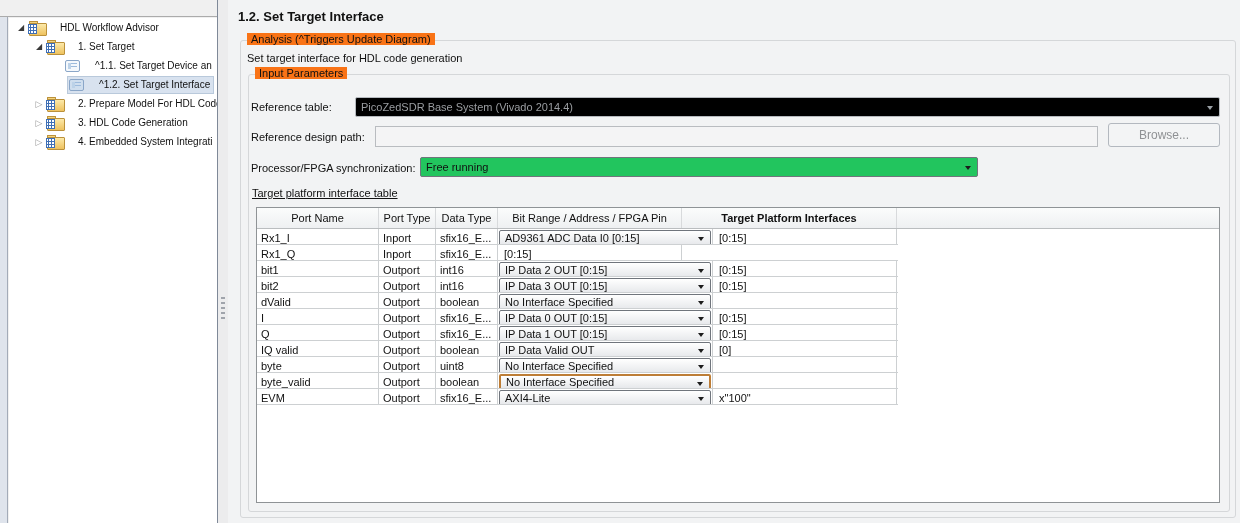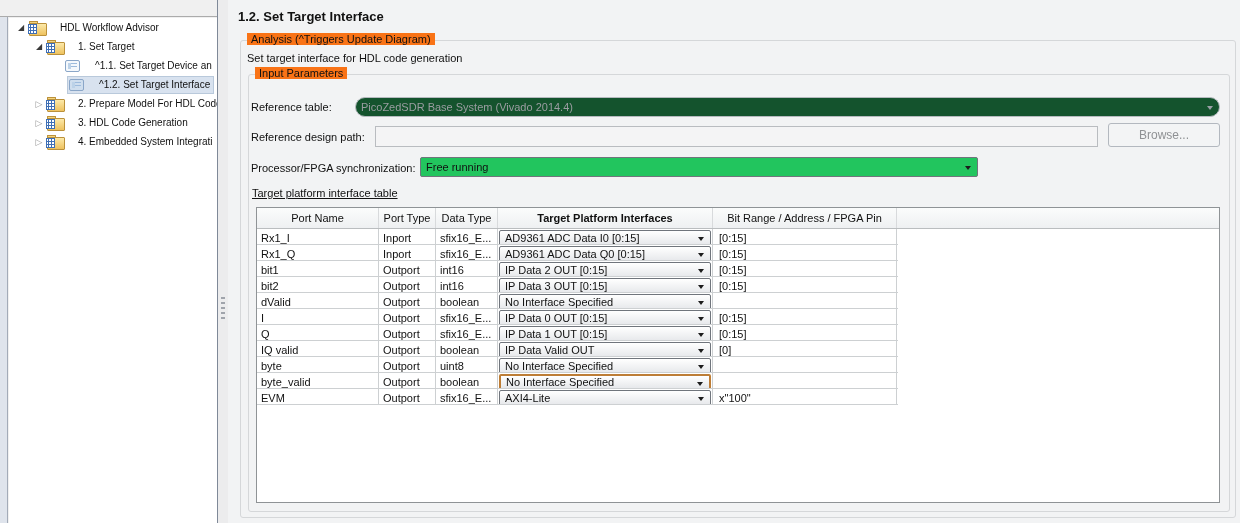--- a/index.html
+++ b/index.html
@@ -51,21 +51,21 @@
   .group .glabel{position:absolute;top:-8px;left:6px;background:#f97316;padding:0 4px;}
   .g-analysis{left:12px;top:40px;width:996px;height:478px;}
   .g-input{left:20px;top:74px;width:982px;height:438px;}
   .desc{position:absolute;left:19px;top:52px;}
   .flabel{position:absolute;}
 
   
   .combo{position:relative;border:1px solid #70757c;border-radius:2px;background:linear-gradient(#ffffff,#e4e6e9);
     line-height:17px;padding:0 20px 0 5px;white-space:nowrap;overflow:hidden;cursor:default;}
   .combo .arr{position:absolute;right:6px;top:8px;width:0;height:0;border:3px solid transparent;border-top:4px solid #1c1c1c;}
-  .combo.disabled{background:#14532d;border-color:#b6babf;color:var(--disabled-text);border-radius:10px;}
+  .combo.disabled{background:#000000;border-color:#b6babf;color:var(--disabled-text);}
   .combo.disabled .arr{border-top-color:#9aa0a6;}
   .combo.white{background:#22c55e;}
   .textfield{position:absolute;background:#f4f4f5;border:1px solid #b9bcc0;}
   .btn{position:absolute;background:#f3f4f5;border:1px solid #b3b8bf;border-radius:3px;color:#8f9194;
     text-align:center;font-size:12px;}
 
   
   .ptable{position:absolute;left:28px;top:207px;width:964px;height:296px;background:#fff;border:1px solid #8f9396;overflow:hidden;}
   .thead{display:flex;height:21px;background:linear-gradient(#fbfcfc,#eef0f2);border-bottom:1px solid #babdbf;}
   .hcell{height:100%;line-height:20px;text-align:center;border-right:1px solid #d8dadc;overflow:hidden;white-space:nowrap;}
@@ -188,41 +188,38 @@
       <span class="arr"></span>
     </div>
 
     <span class="flabel" style="left:24px;top:187px;text-decoration:underline;">Target platform interface table</span>
 
     <div class="ptable">
       <div class="thead">
         <div class="hcell c1">Port Name</div>
         <div class="hcell c2">Port Type</div>
         <div class="hcell c3">Data Type</div>
+        <div class="hcell c5">Bit Range / Address / FPGA Pin</div>
         <div class="hcell c4 bold">Target Platform Interfaces</div>
-        <div class="hcell c5">Bit Range / Address / FPGA Pin</div>
         <div class="hcell hfill"></div>
       </div>
       <div id="tbody">
           <div class="trr">
             <div class="tcell c1">Rx1_I</div>
             <div class="tcell c2">Inport</div>
             <div class="tcell c3">sfix16_E...</div>
             <div class="tcell c4">
               <div class="combo rcombo"><span>AD9361 ADC Data I0 [0:15]</span><span class="arr"></span></div>
             </div>
             <div class="tcell c5 bits">[0:15]</div>
           </div>
           <div class="trr">
             <div class="tcell c1">Rx1_Q</div>
             <div class="tcell c2">Inport</div>
             <div class="tcell c3">sfix16_E...</div>
-            <div class="tcell c4">
-              <div class="combo rcombo"><span>AD9361 ADC Data Q0 [0:15]</span><span class="arr"></span></div>
-            </div>
             <div class="tcell c5 bits">[0:15]</div>
           </div>
           <div class="trr">
             <div class="tcell c1">bit1</div>
             <div class="tcell c2">Outport</div>
             <div class="tcell c3">int16</div>
             <div class="tcell c4">
               <div class="combo rcombo"><span>IP Data 2 OUT [0:15]</span><span class="arr"></span></div>
             </div>
             <div class="tcell c5 bits">[0:15]</div>

